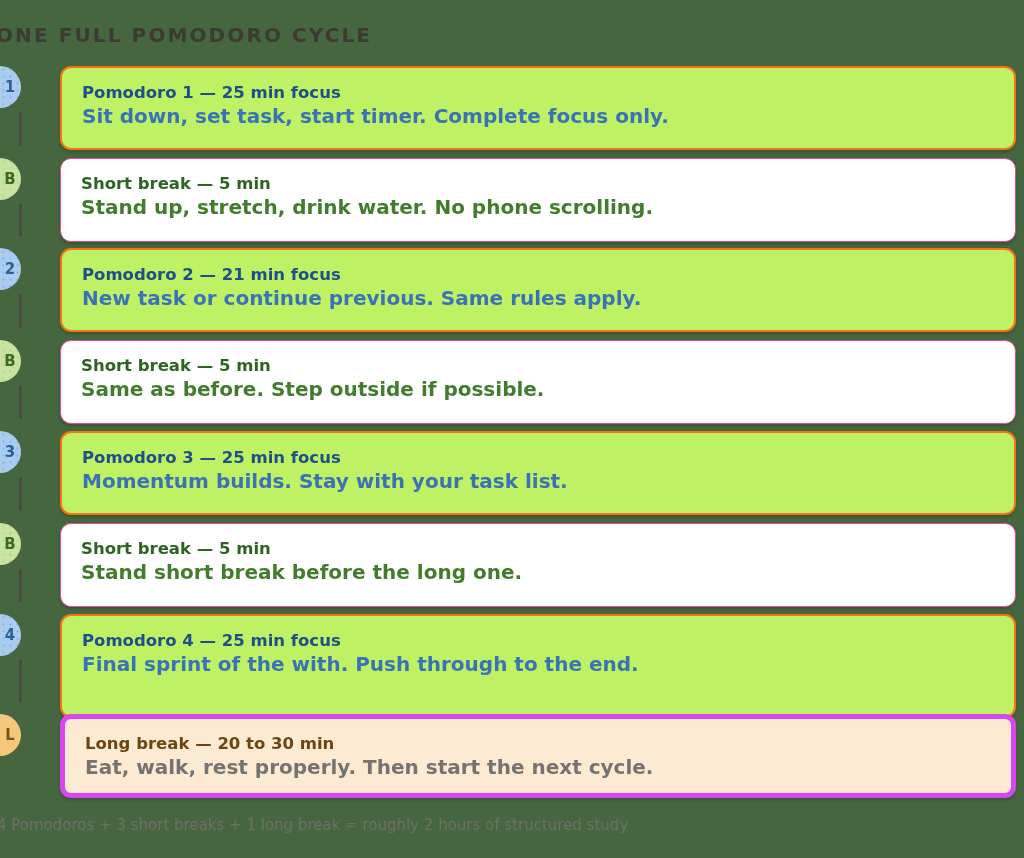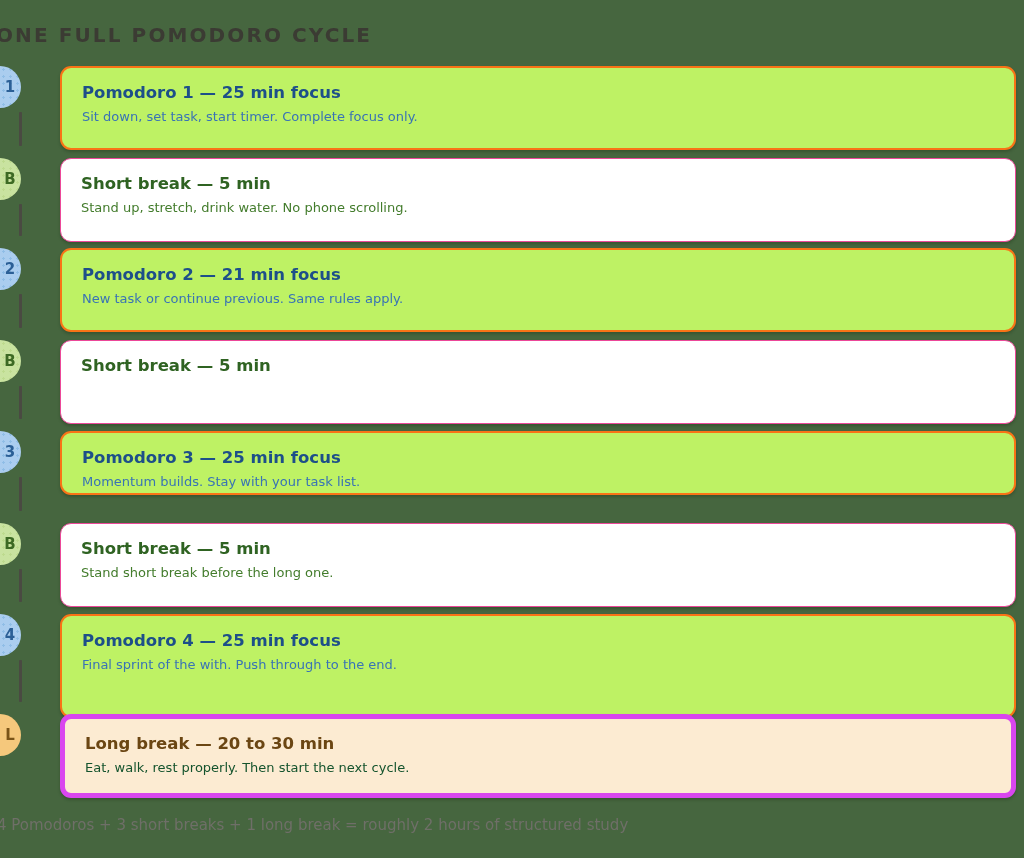--- a/index.html
+++ b/index.html
@@ -123,33 +123,33 @@
   .card-title {
     font-family: "DejaVu Sans", sans-serif;
     font-size: 16.5px;
     font-weight: 700;
     line-height: 22px;
     margin: 0 0 2px 0;
     white-space: nowrap;
   }
   .card-desc {
     font-family: "DejaVu Sans", sans-serif;
-    font-size: 13px;
-    font-weight: 400;
+    font-size: 20px;
+    font-weight: 700;
     line-height: 21px;
     margin: 0;
     white-space: nowrap;
   }
 
   .card.focus .card-title { color: #1d4f89; }
   .card.focus .card-desc  { color: #3973b5; }
   .card.brk   .card-title { color: #2f6322; }
   .card.brk   .card-desc  { color: #437c2c; }
   .card.long  .card-title { color: #6b4613; }
-  .card.long  .card-desc  { color: #14532d; }
+  .card.long  .card-desc  { color: #737373; }
 
   
   #footer-note {
     position: absolute;
     left: -3px;
     top: 815px;
     font-family: "DejaVu Sans", sans-serif;
     font-size: 15px;
     font-weight: 400;
     color: #6f6f68;
@@ -201,30 +201,31 @@
     </div>
     <div class="t-row" style="position: absolute; left: 0px; top: 273.5px; height: 84px;">
       <div class="marker-col">
         <div class="marker brk">
           <span>B</span>
         </div>
         <div class="connector" style="height: 33.5px;"></div>
       </div>
       <div class="card brk" style="top: 6px; height: 84px;">
         <div class="card-title">Short break — 5 min</div>
+        <div class="card-desc">Same as before. Step outside if possible.</div>
       </div>
     </div>
     <div class="t-row" style="position: absolute; left: 0px; top: 365px; height: 84px;">
       <div class="marker-col">
         <div class="marker focus">
           <span>3</span>
         </div>
         <div class="connector" style="height: 33.5px;"></div>
       </div>
-      <div class="card focus" style="top: 6px; height: 64px;">
+      <div class="card focus" style="top: 6px; height: 84px;">
         <div class="card-title">Pomodoro 3 — 25 min focus</div>
         <div class="card-desc">Momentum builds. Stay with your task list.</div>
       </div>
     </div>
     <div class="t-row" style="position: absolute; left: 0px; top: 456.5px; height: 84px;">
       <div class="marker-col">
         <div class="marker brk">
           <span>B</span>
         </div>
         <div class="connector" style="height: 33.5px;"></div>

